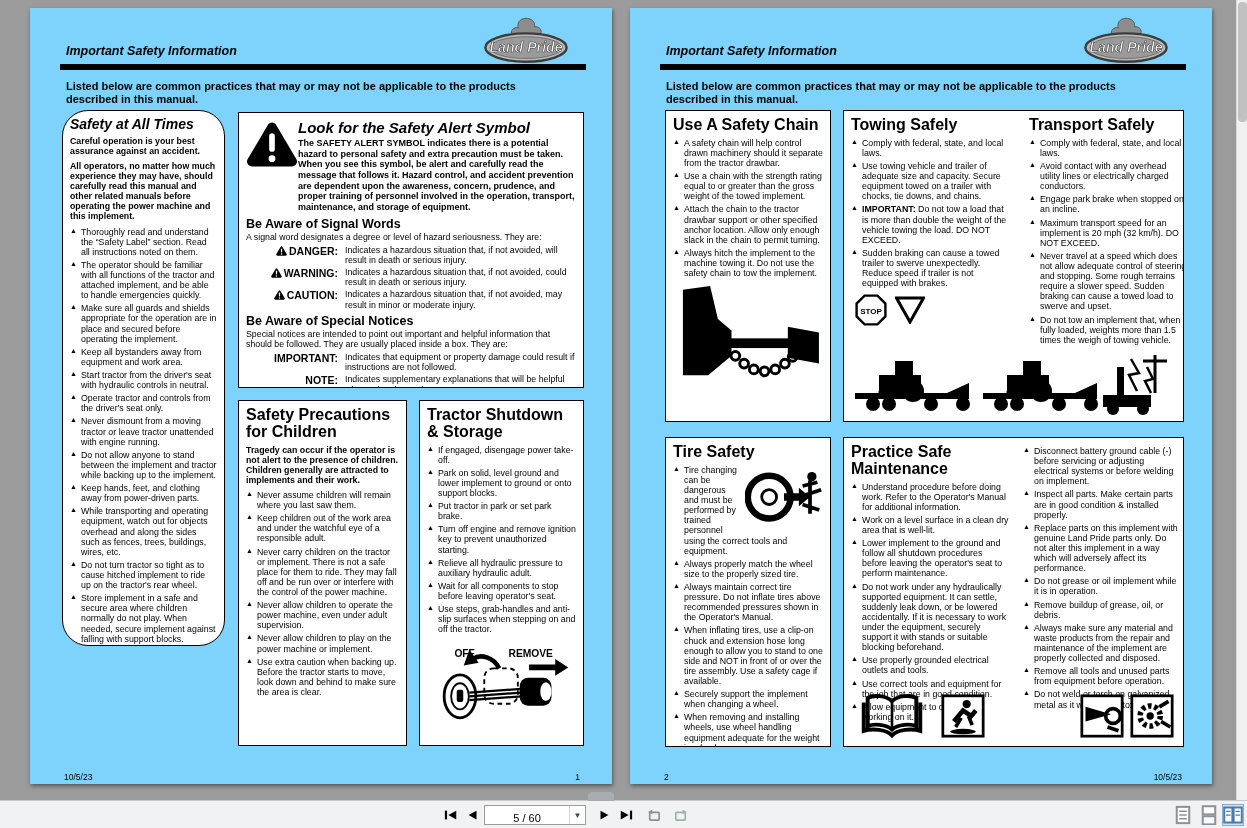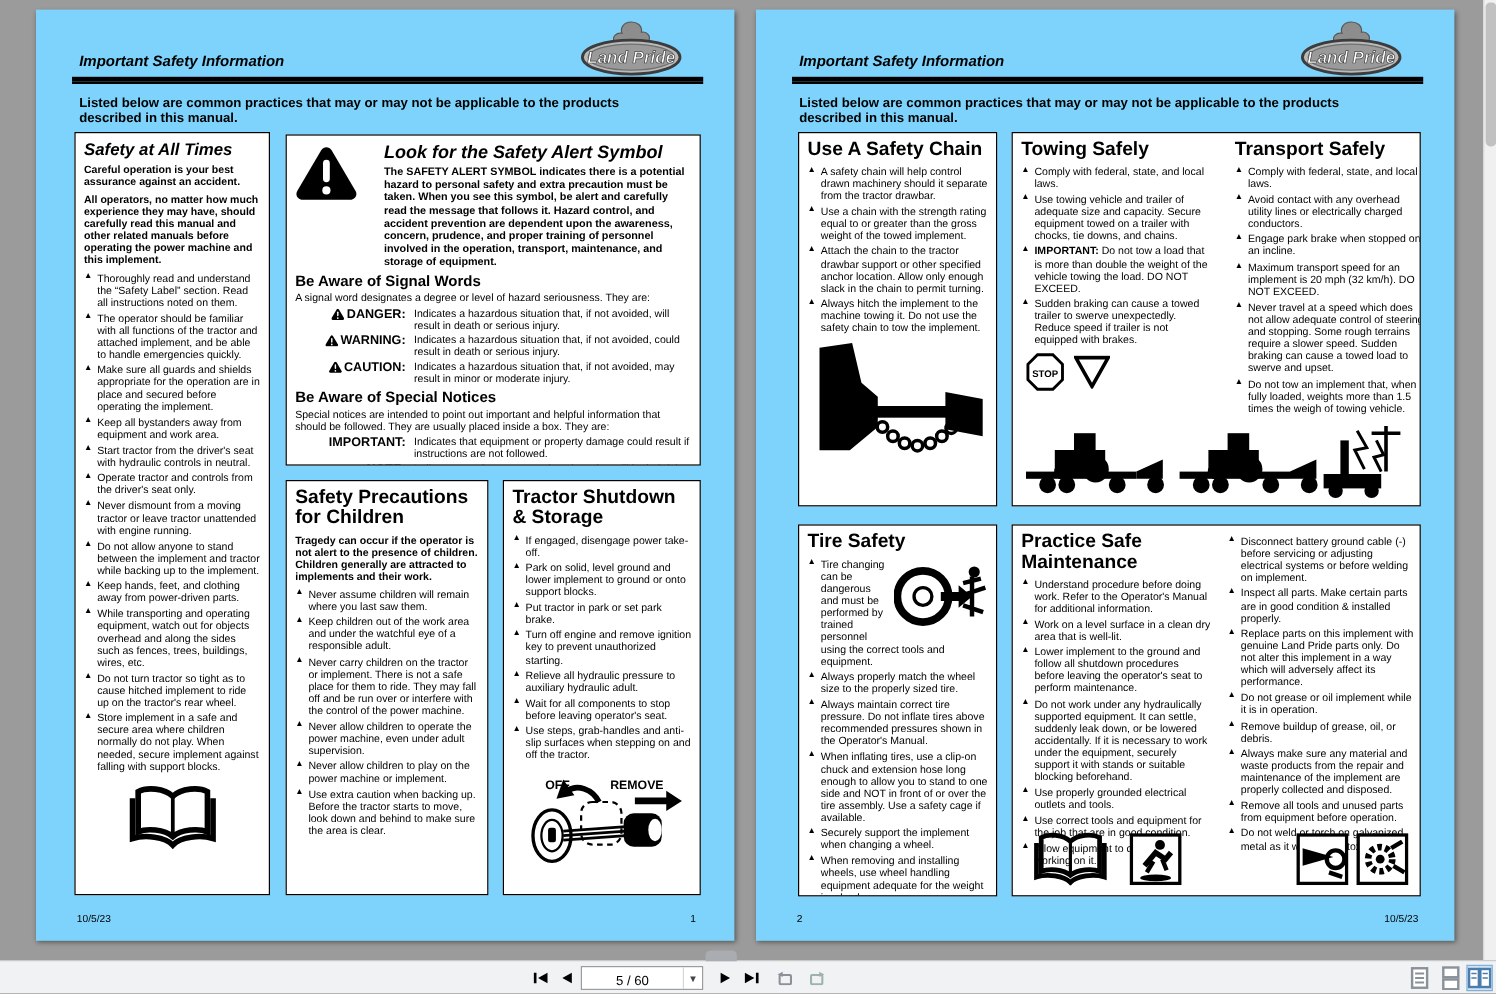--- a/index.html
+++ b/index.html
@@ -11,46 +11,46 @@
           box-shadow:1px 2px 4px rgba(0,0,0,.45); }
   .page-left { left:30px; }
   .page-right { left:630px; }
 
   .page-head { position:absolute; top:8px; left:36px; right:28px; height:46px; }
   .head-title { position:absolute; left:0; bottom:4px; font-weight:bold; font-style:italic; font-size:12.5px; }
   .logo { position:absolute; right:6px; top:0; width:104px; height:50px; }
   .double-rule { position:absolute; left:30px; right:26px; top:56px; height:3px;
                  border-top:4px solid #000; border-bottom:2px solid #000; }
   .intro { position:absolute; left:36px; right:50px; top:72px; font-weight:bold; font-size:11px; line-height:1.22; }
-  .pg-footer { position:absolute; bottom:14px; font-size:8.5px; }
+  .pg-footer { position:absolute; bottom:2px; font-size:8.5px; }
 
   
   .box { position:absolute; border:1.5px solid #000; background:#fff; padding:6px 7px; overflow:hidden;
          font-size:8.8px; line-height:1.15; }
   .box-title { font-weight:bold; font-size:16px; line-height:1.05; margin-bottom:4px; }
   .box-title.it { font-style:italic; font-size:14px; }
   .lead { font-weight:bold; margin-bottom:5px; }
   ul.bullets { list-style:none; margin-top:2px; }
   ul.bullets li { position:relative; padding-left:11px; margin-bottom:3px; }
   ul.bullets li::before { content:"\25B2"; position:absolute; left:0; top:0; font-size:7px; }
 
   
-  .box-safety   { left:32px;  top:102px; width:163px; height:636px; }
+  .box-safety   { left:32px;  top:102px; width:163px; height:536px;border-radius:26px; }
   .box-alert    { left:208px; top:104px; width:346px; height:276px; }
   .box-children { left:208px; top:392px; width:169px; height:346px; }
   .box-shutdown { left:389px; top:392px; width:165px; height:346px; }
 
   
   .box-chain    { left:35px;  top:102px; width:166px; height:312px; }
   .box-towtrans { left:213px; top:102px; width:341px; height:312px; }
   .box-tire     { left:35px;  top:429px; width:166px; height:310px; }
   .box-maint    { left:213px; top:429px; width:341px; height:310px; }
 
   
-  .alert-head { display:flex; gap:22px; }
+  .alert-head { display:flex; gap:0; }
   .alert-tri { flex:none; width:52px; height:47px; margin-top:2px; }
   .alert-title { font-weight:bold; font-style:italic; font-size:15px; margin-bottom:2px; }
   .alert-body { font-weight:bold; font-size:9px; line-height:1.18; }
   .sub-head { font-weight:bold; font-size:12.5px; margin:4px 0 1px; }
   .sub-intro { font-size:8.8px; margin-bottom:3px; }
   .sig-row { display:flex; margin-bottom:2px; }
   .sig-term { flex:none; width:92px; display:flex; justify-content:flex-end; align-items:flex-start;
               gap:2px; font-weight:bold; font-size:10.5px; }
   .sig-term svg { width:11px; height:10px; margin-top:1px; flex:none; }
   .sig-text { flex:1; padding-left:7px; font-size:8.8px; }

